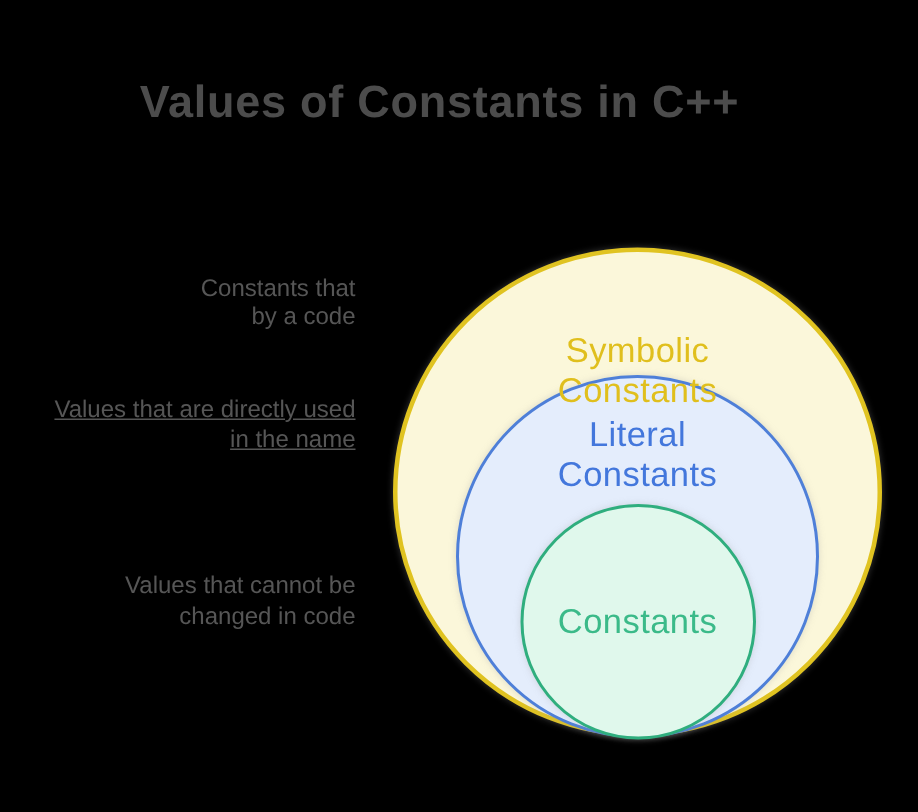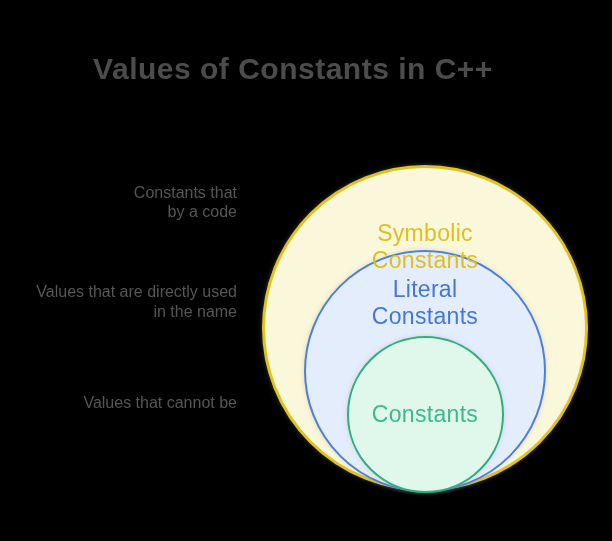--- a/index.html
+++ b/index.html
@@ -23,22 +23,22 @@
     position:absolute;
     right:375px;              
     text-align:right;
     font-size:16px;
     line-height:19px;
     font-weight:500;
     color:var(--annotation-text,#565656);
     white-space:nowrap;
   }
   .annotation.a0{top:183px;}
-  .annotation.a1{top:282px;line-height:20px;}
-  .annotation.a2{top:392px;line-height:21px;}
+  .annotation.a1{top:264px;line-height:20px;text-decoration:underline;}
+  .annotation.a2{top:380px;line-height:21px;}
   .circle{
     position:absolute;
     border-radius:50%;
     box-sizing:border-box;
     box-shadow:0 0 5px rgba(160,160,160,.35);
   }
   .circle.outer{left:262px;top:165px;width:326px;height:326px;border:3px solid;}
   .circle.middle{left:304px;top:250px;width:242px;height:242px;border:2px solid;}
   .circle.inner{left:347px;top:336px;width:157px;height:157px;border:2px solid;}
   .circle-label{
@@ -66,20 +66,21 @@
     <div>by a code</div>
   </div>
 
   <div class="annotation a1">
     <div>Values that are directly used</div>
     <div>in the name</div>
   </div>
 
   <div class="annotation a2">
     <div>Values that cannot be</div>
+    <div>changed in code</div>
   </div>
 
   <div class="circle outer" style="background: rgb(251, 247, 218); border-color: rgb(224, 195, 33);"></div>
   <div class="circle middle" style="background: rgb(228, 237, 252); border-color: rgb(78, 127, 216);"></div>
   <div class="circle inner" style="background: rgb(224, 248, 236); border-color: rgb(47, 174, 126);"></div>
 
   <div class="circle-label l0" style="color: rgb(224, 191, 29);">
     <div>Symbolic</div>
     <div>Constants</div>
   </div>

